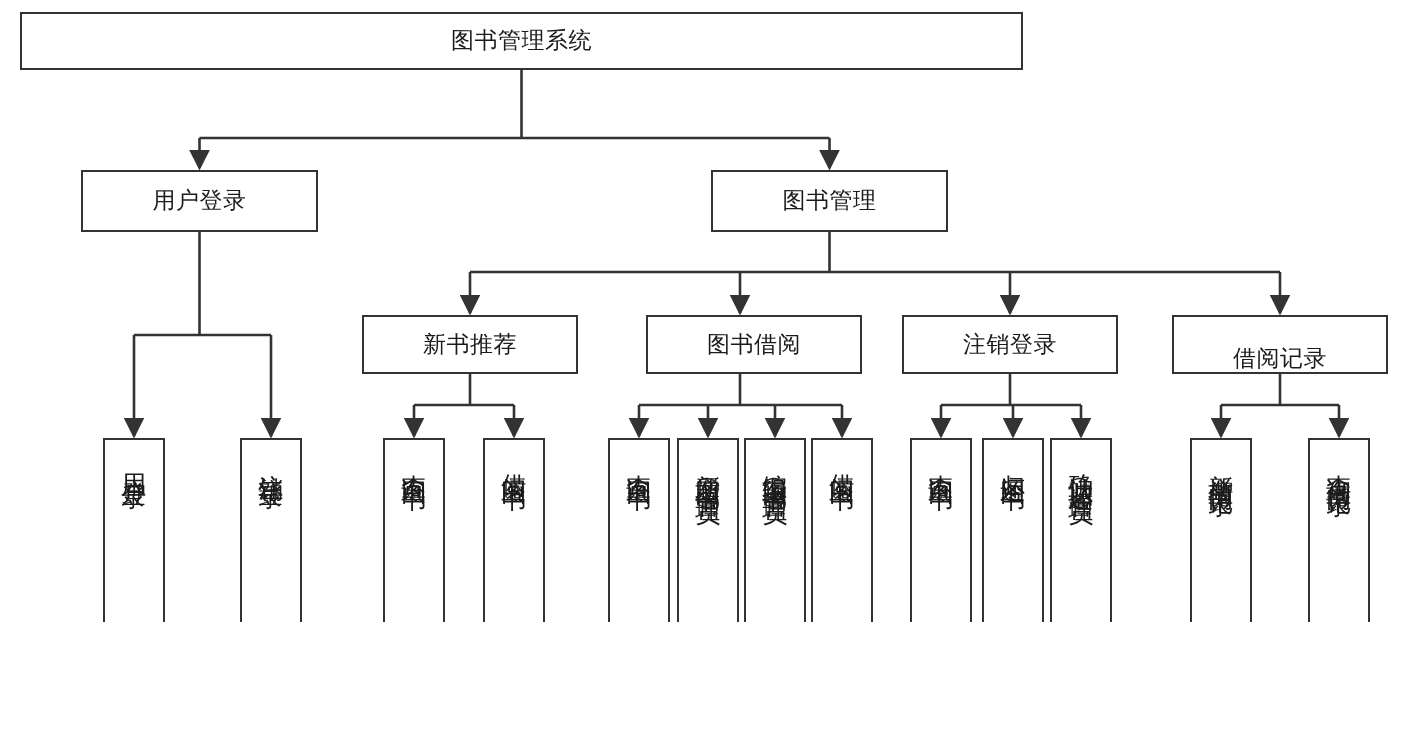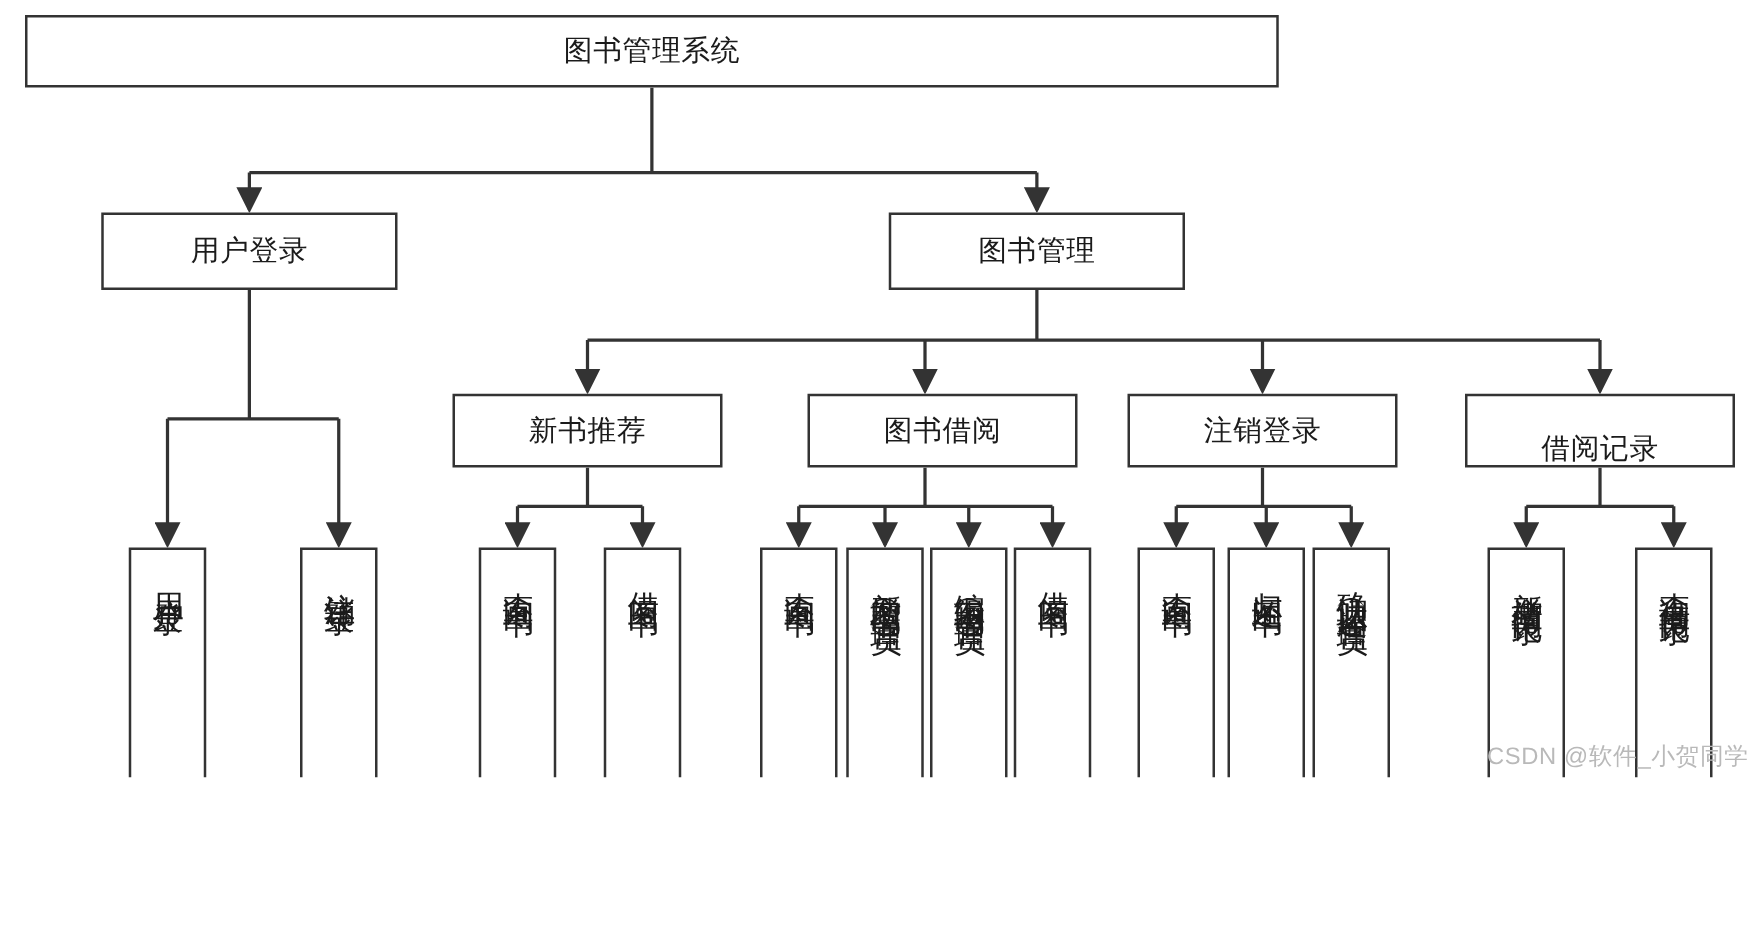--- a/index.html
+++ b/index.html
@@ -174,14 +174,13 @@
         <span class="node-label">确认归还（管理员）</span>
       </div>
       <div class="node v" style="left: 1190px; top: 438px; width: 62px; height: 299px;">
         <span class="node-label">新增借阅记录</span>
       </div>
       <div class="node v" style="left: 1308px; top: 438px; width: 62px; height: 299px;">
         <span class="node-label">查询借阅记录</span>
       </div>
     </div>
 
-  <div class="watermark">CSDN @软件_小贺同学</div>
 </div>
 
 </body></html>

